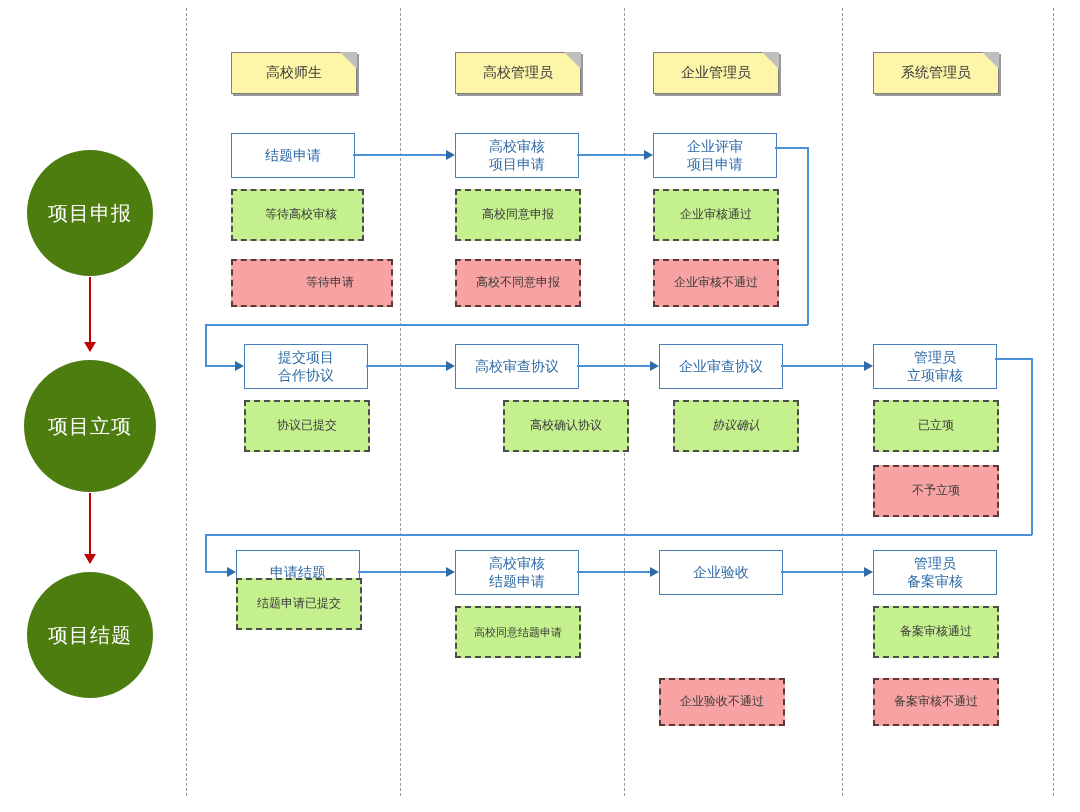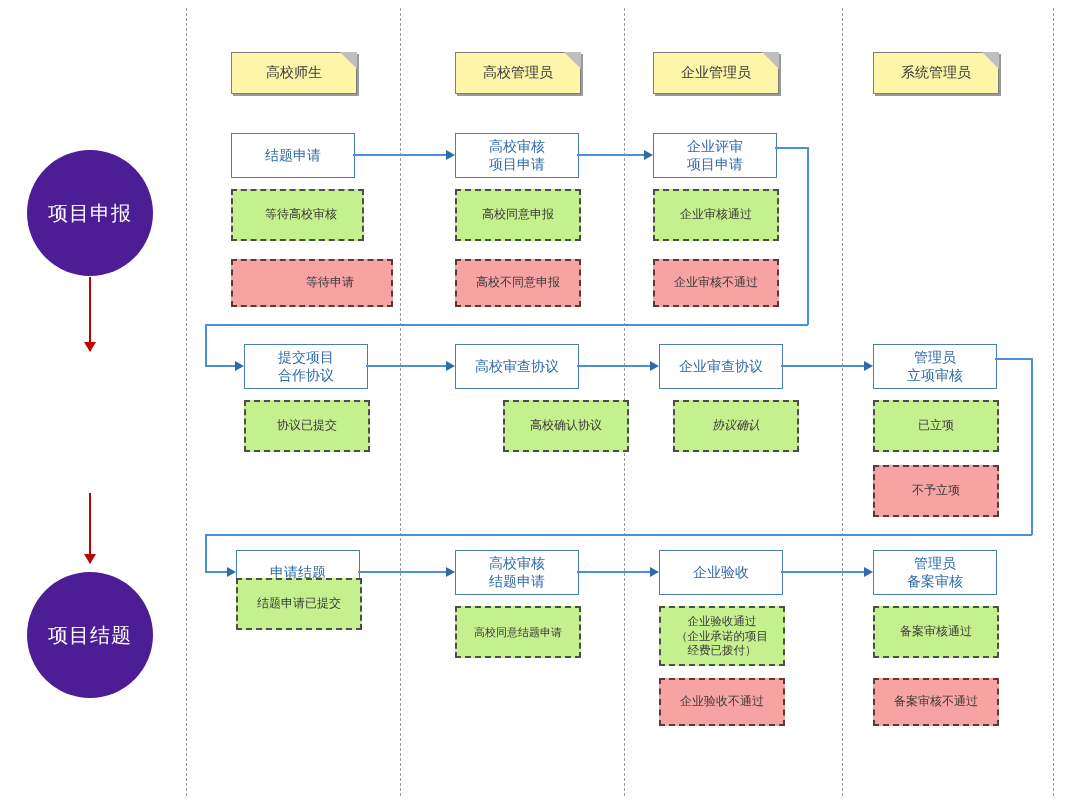--- a/index.html
+++ b/index.html
@@ -12,21 +12,21 @@
 
   
   .lane-line{
     position:absolute;top:8px;height:788px;width:0;
     border-left:1.4px dashed #9a9a9a;
   }
 
   
   .phase-circle{
     position:absolute;border-radius:50%;
-    background:#4c1d95;
+    background:#4d7c0f;
     display:flex;align-items:center;justify-content:center;
     color:#ffffff;font-size:20px;letter-spacing:1px;
     text-align:center;line-height:1.2;
   }
 
   
   .phase-arrow{position:absolute;width:14px;}
   .phase-arrow .stem{
     position:absolute;left:6px;top:0;width:1.6px;height:100%;
     background:#c00000;
@@ -91,20 +91,23 @@
 
   <div class="lane-line" style="left:186px;"></div>
   <div class="lane-line" style="left:400px;"></div>
   <div class="lane-line" style="left:624px;"></div>
   <div class="lane-line" style="left:842px;"></div>
   <div class="lane-line" style="left:1053px;"></div>
 
   <div class="phase-circle" style="left:27px;top:150px;width:126px;height:126px;">
     <span>项目申报</span>
   </div>
+  <div class="phase-circle" style="left:24px;top:360px;width:132px;height:132px;">
+    <span>项目立项</span>
+  </div>
   <div class="phase-circle" style="left:27px;top:572px;width:126px;height:126px;">
     <span>项目结题</span>
   </div>
 
   <div class="phase-arrow" style="left:83px;top:277px;height:74px;">
     <div class="stem"></div>
     <div class="head"></div>
   </div>
   <div class="phase-arrow" style="left:83px;top:493px;height:70px;">
     <div class="stem"></div>
@@ -198,23 +201,20 @@
 
   <div class="proc-box" style="left:455px;top:550px;">
     <span>高校审核<br>结题申请</span>
   </div>
   <div class="status-box ok" style="left:455px;top:606px;height:48px;font-size:11px;">
     <span>高校同意结题申请</span>
   </div>
 
   <div class="proc-box" style="left:659px;top:550px;">
     <span>企业验收</span>
-  </div>
-  <div class="status-box ok" style="left:659px;top:606px;height:56px;font-size:11.5px;">
-    <span>企业验收通过<br>（企业承诺的项目<br>经费已拨付）</span>
   </div>
   <div class="status-box no" style="left:659px;top:678px;height:44px;">
     <span>企业验收不通过</span>
   </div>
 
   <div class="proc-box" style="left:873px;top:550px;">
     <span>管理员<br>备案审核</span>
   </div>
   <div class="status-box ok" style="left:873px;top:606px;height:48px;">
     <span>备案审核通过</span>

